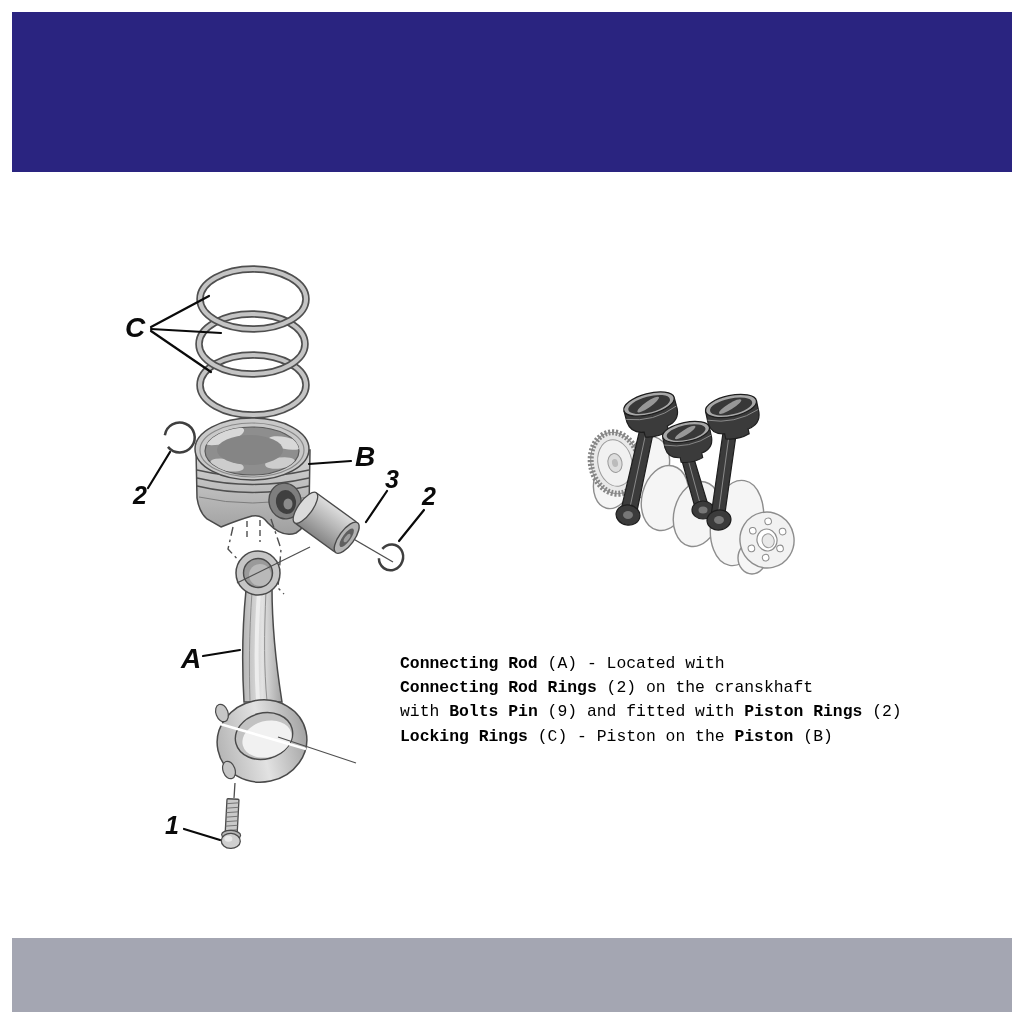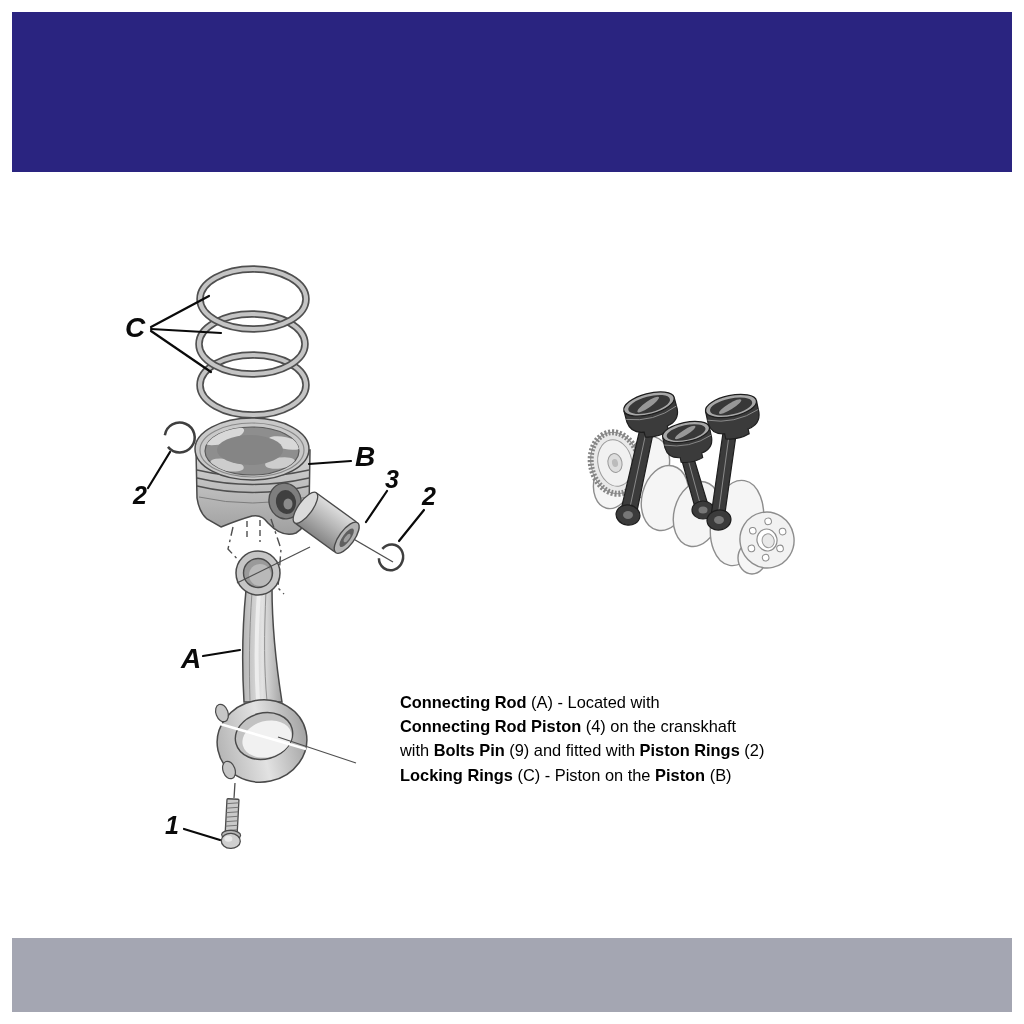--- a/index.html
+++ b/index.html
@@ -4,22 +4,22 @@
 <style>
   html,body{margin:0;padding:0;}
   body{
     width:1024px;height:1024px;position:relative;background:#ffffff;
     font-family:"Liberation Sans",sans-serif;overflow:hidden;
   }
   .banner-top{position:absolute;left:12px;top:12px;width:1000px;height:160px;}
   .banner-bottom{position:absolute;left:12px;top:938px;width:1000px;height:74px;}
   .diagram-svg{position:absolute;left:0;top:0;width:1024px;height:1024px;}
   .description{
-    position:absolute;left:400px;top:690px;width:580px;
-    font-size:16.4px;line-height:24.2px;color:#000;
+    position:absolute;left:400px;top:652px;width:580px;
+    font-size:16.4px;line-height:24.2px;color:#000;font-family:Liberation Mono, monospace;
   }
   .description div{white-space:nowrap;}
   .b{font-weight:700;}
   
   .label{font:italic 700 28px "Liberation Sans",sans-serif;fill:var(--label-color,#0a0a0a);}
   .label-num{font-size:25px;}
   .leader{stroke:var(--label-color,#0a0a0a);stroke-width:2.2;stroke-linecap:round;fill:none;}
   .axisline{stroke:#4f4f4f;stroke-width:1.3;fill:none;}
   .dashdot{stroke:#4f4f4f;stroke-width:1.4;stroke-dasharray:9 4 2.5 4;fill:none;}
   .dashline{stroke:#4f4f4f;stroke-width:1.4;stroke-dasharray:6 4;fill:none;}
@@ -263,18 +263,18 @@
       <path d="M -26,9 Q 0,19 26,9" fill="none" stroke="#8d8d8d" stroke-width="0.9"></path>
       <ellipse cx="0" cy="0" rx="26" ry="10.5" fill="#a8a8a8" stroke="#1e1e1e" stroke-width="1.3"></ellipse>
       <ellipse cx="0" cy="0.5" rx="21.5" ry="8" fill="#383838"></ellipse>
       <ellipse cx="-1" cy="0" rx="13" ry="3" transform="rotate(-20)" fill="#c0c0c0" opacity="0.7"></ellipse>
     </g>
   </g>
 </svg>
 
 <div class="description">
     <div><span class="b">Connecting Rod</span><span> (A) - Located with</span></div>
-    <div><span class="b">Connecting Rod Piston</span><span> (4) on the cranskhaft</span></div>
+    <div><span class="b">Connecting Rod Rings</span><span> (2) on the cranskhaft</span></div>
     <div><span>with </span><span class="b">Bolts Pin</span><span> (9) and fitted with </span><span class="b">Piston Rings</span><span> (2)</span></div>
     <div><span class="b">Locking Rings</span><span> (C) - Piston on the </span><span class="b">Piston</span><span> (B)</span></div>
   </div>
 
 <div class="banner-bottom" style="background: rgb(164, 166, 178);"></div>
 
 </body></html>

